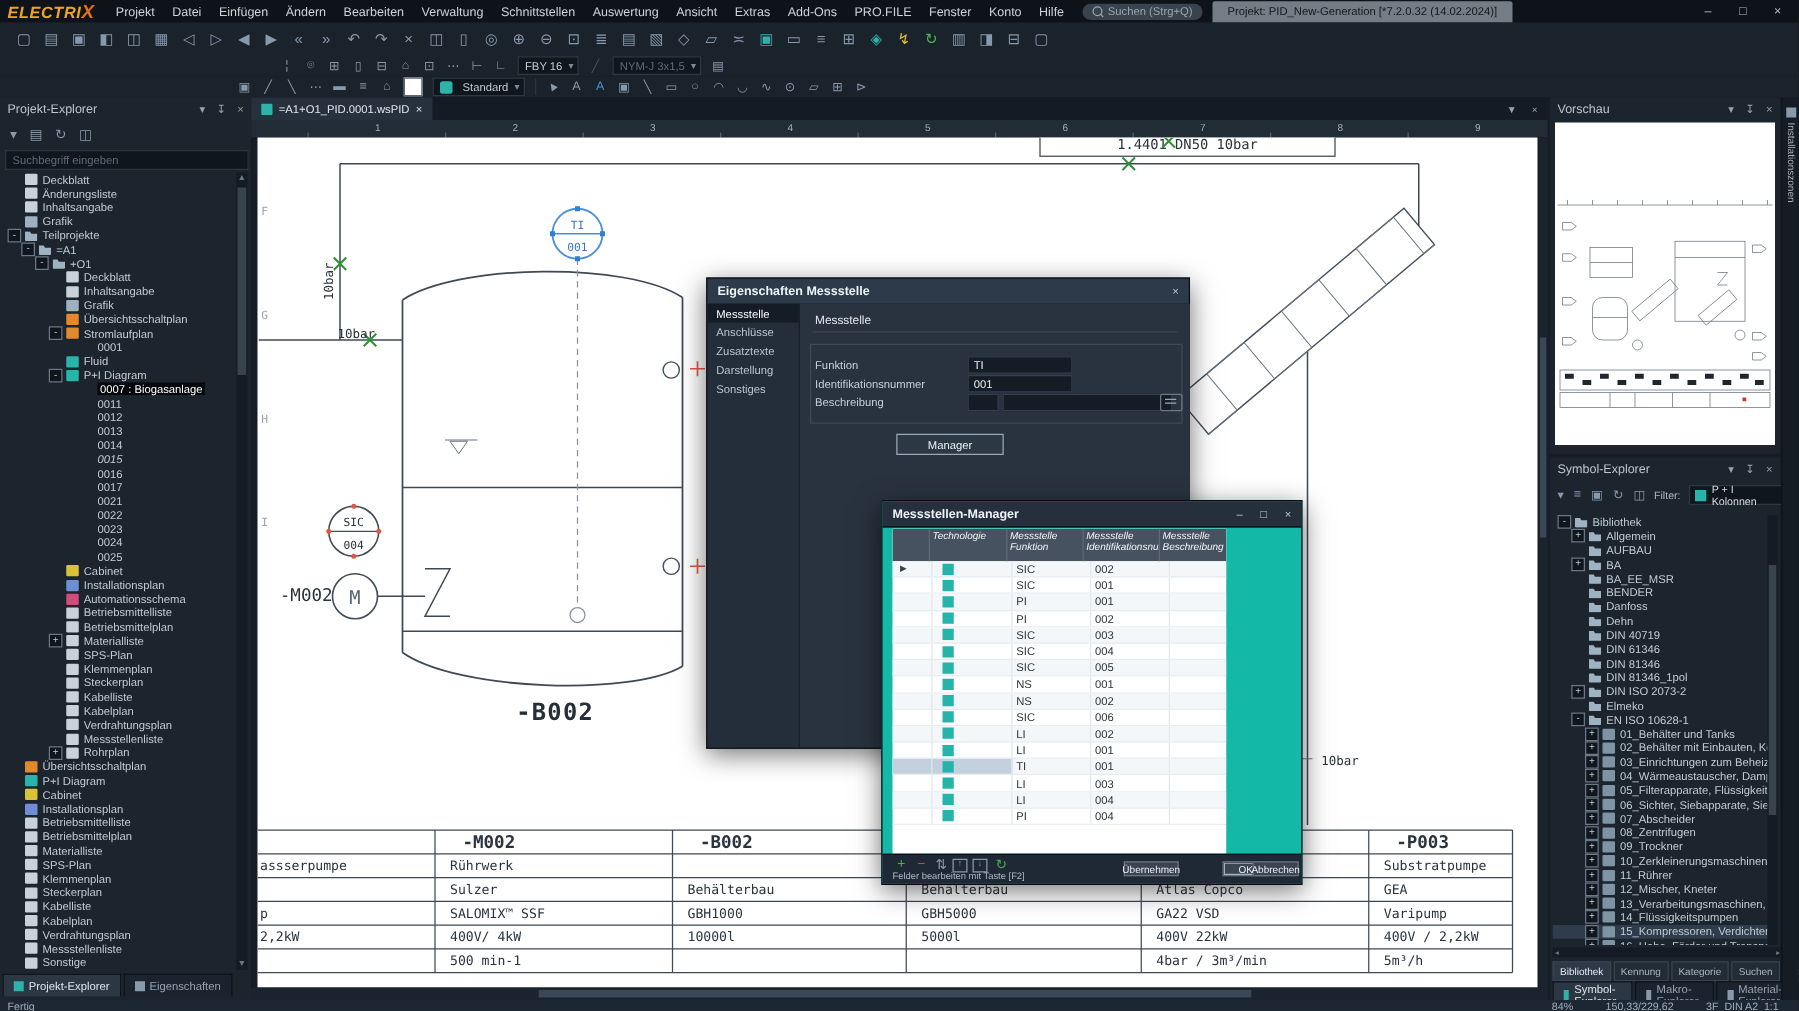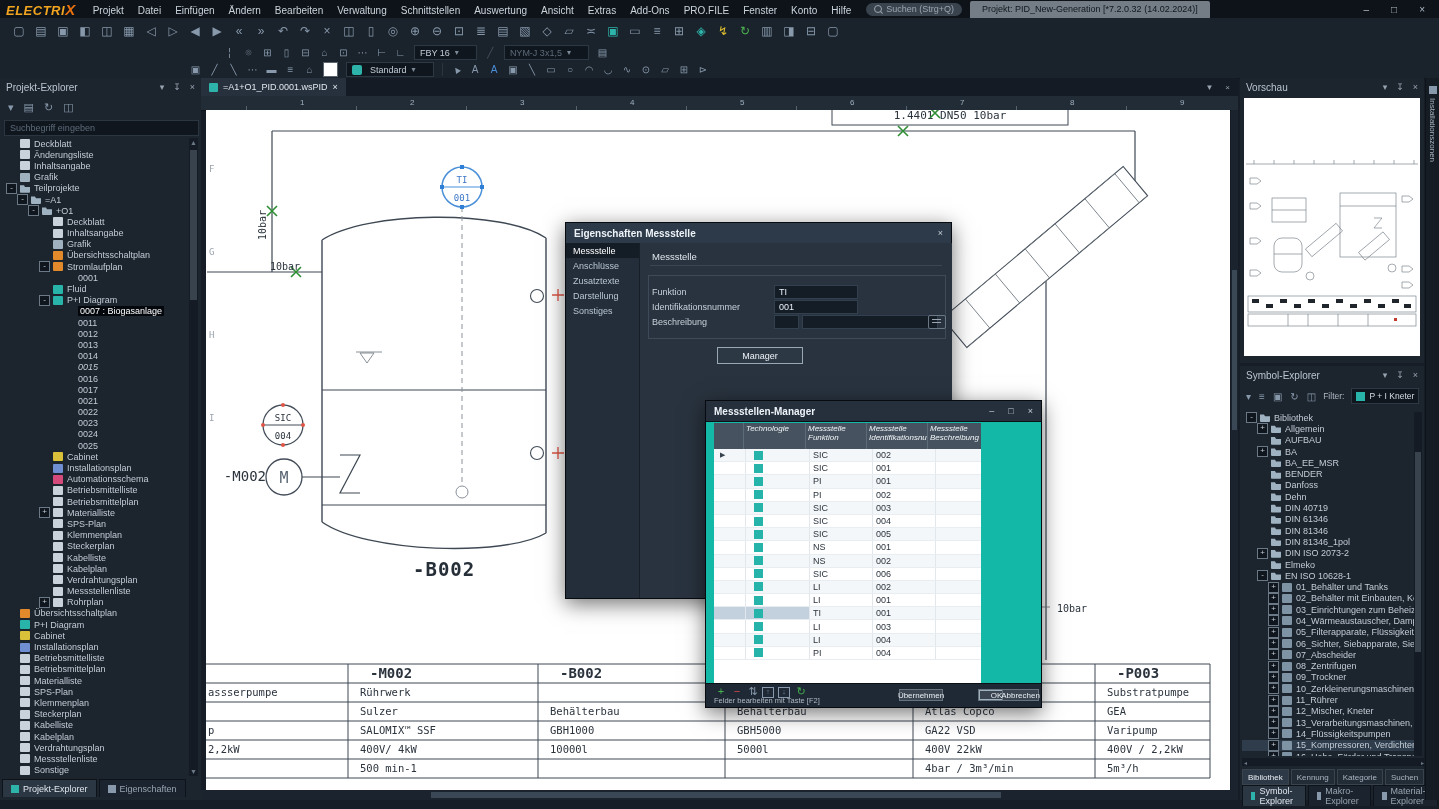--- a/index.html
+++ b/index.html
@@ -18,21 +18,21 @@
   
   .toolbar{left:0;width:1439px;background:#1a222c;border-bottom:1px solid #10161d;display:flex;align-items:center;}
   #toolbar1{top:18px;height:26px;}
   #toolbar2{top:44px;height:17px;}
   #toolbar3{top:61px;height:17px;}
   .tbi{width:22px;text-align:center;font-size:12px;color:#8799ab;flex:none;cursor:default;}
   #toolbar2 .tbi,#toolbar3 .tbi{width:19px;font-size:10px;}
   .tbi.t{color:#2db3a9;} .tbi.y{color:#e0c030;} .tbi.g{color:#4db350;} .tbi.b{color:#4a90d9;}
   .tbi.dis{opacity:.4;}
   .tbi.rot{transform:rotate(-35deg);font-size:9px;}
-  .select{display:flex;align-items:center;background:#10161e;border:1px solid #2c3844;height:13px;font-size:9px;color:#c3ccd6;padding:0 17px 0 5px;gap:5px;margin:0 4px;}
+  .select{display:flex;align-items:center;background:#10161e;border:1px solid #2c3844;height:13px;font-size:9px;color:#c3ccd6;padding:0 3px 0 5px;gap:5px;margin:0 4px;}
   .select .car{color:#7c8a98;font-size:8px;}
   .select.dis{color:#5c6b7a;}
   .swatch{width:13px;height:13px;background:#fff;border:1px solid #5a6773;margin:0 4px;}
   .vsep{width:1px;height:13px;background:#2a3540;margin:0 4px;}
   .dbicon{width:10px;height:10px;background:#2db3a9;border-radius:2px;margin-right:3px;}
   
   .panel-header{height:18px;display:flex;align-items:center;font-size:10px;color:#b9c5d1;padding:0 6px;}
   .ph-controls{margin-left:auto;display:flex;gap:9px;font-size:9px;color:#97a3b0;}
   
   #left-panel{left:0;top:78px;width:201px;height:722px;background:#1c242e;border-right:1px solid #0d1319;}
@@ -1040,21 +1040,21 @@
       <span id="se-tb-icons" style="display:flex;gap:8px">
           <span>▾</span>
           <span>≡</span>
           <span>▣</span>
           <span>↻</span>
           <span>◫</span>
         </span>
       <span id="se-filter-label">Filter:</span>
       <span id="se-filter-box">
         <span class="sq"></span>
-        <span>P + I Kneter</span>
+        <span>P + I Kolonnen</span>
       </span>
     </div>
     <div id="se-tree">
         <div class="trow" style="height: 11.3px; padding-left: 4px;">
           <span class="exp">-</span>
           <span class="tic folder"></span>
           <span class="tlabel">Bibliothek</span>
         </div>
         <div class="trow" style="height: 11.3px; padding-left: 15px;">
           <span class="exp">+</span>
@@ -1237,14 +1237,22 @@
       </div>
   </div>
 
   <div id="right-strip" class="abs">
     <div id="vert-tab">
       <span class="mini-ic"></span>
       <span>Installationszonen</span>
     </div>
   </div>
 
+  <div id="statusbar" class="abs">
+    <span id="status-left">Fertig</span>
+    <span id="status-right">
+      <span>84%</span>
+      <span>150,33/229,62</span>
+      <span><span>3F</span>&nbsp;&nbsp;<span>DIN A2</span>&nbsp;&nbsp;<span>1:1</span></span>
+    </span>
+  </div>
 
 </div>
 
 </body></html>

